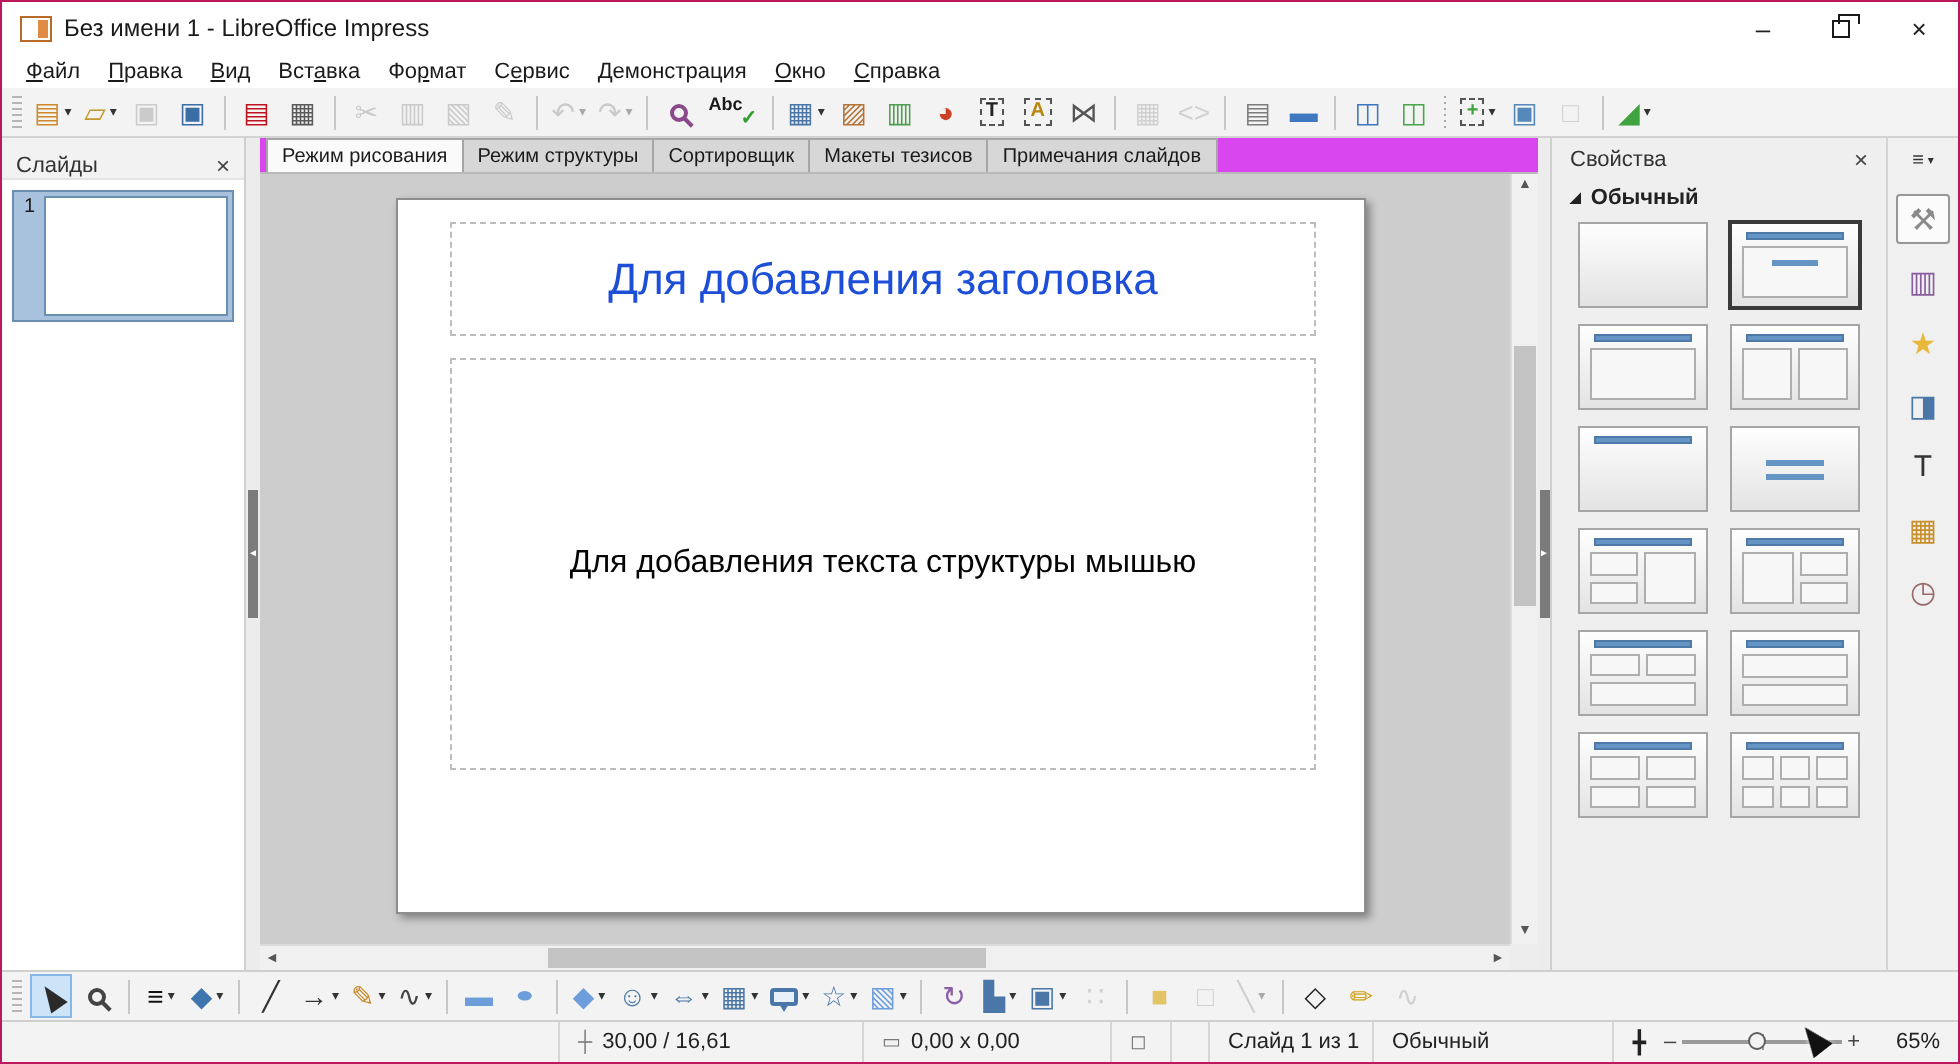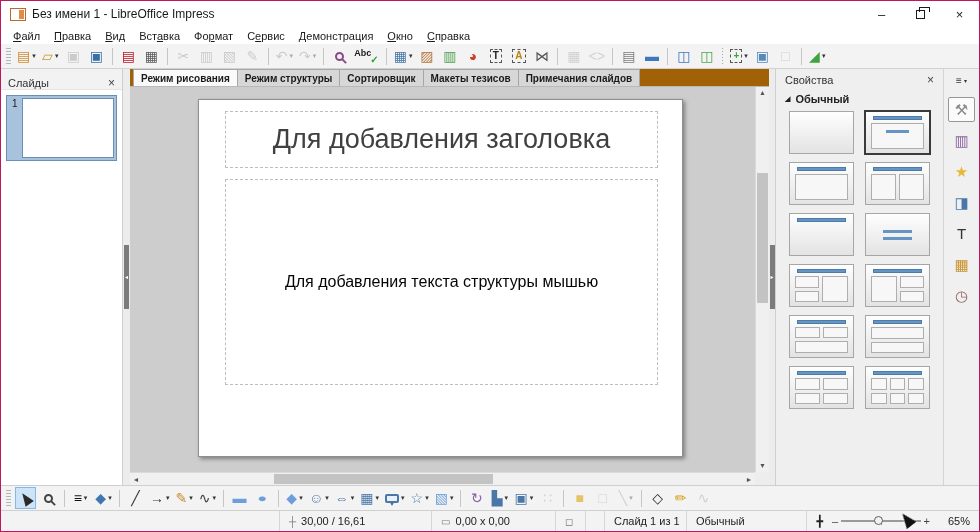--- a/index.html
+++ b/index.html
@@ -65,32 +65,32 @@
   .thumb-list { flex:1; background:#fff; padding:5px 5px; }
   .slide-thumb { display:flex; background:#a8c2de; border:1px solid #6a8fb5; height:66px; }
   .thumb-num { width:15px; font-size:10px; color:#1a1a1a; padding:2px 0 0 5px; }
   .thumb-page { flex:1; background:#fff; border:1px solid #6a8fb5; margin:2px 2px 2px 0; }
 
   .vsplit { width:7px; background:#ececec; display:flex; align-items:center; justify-content:center; flex:none; }
   .vsplit-handle { width:5px; height:64px; background:#7b7b7b; color:#fff; font-size:5px;
                    display:flex; align-items:center; justify-content:center; }
 
   .center-area { flex:1; display:flex; flex-direction:column; min-width:0; background:#cdcdcd; }
-  .view-tabs { height:18px; background:#a16207; display:flex; align-items:stretch; padding-left:3px;
-               border-bottom:1px solid #b9b9b9; flex:none;font-weight:bold; }
+  .view-tabs { height:18px; background:#d946ef; display:flex; align-items:stretch; padding-left:3px;
+               border-bottom:1px solid #b9b9b9; flex:none; }
   .view-tab { font-size:10px; color:#1a1a1a; padding:3px 7px 0; background:#d7d7d7;
               border:1px solid #a6a6a6; border-bottom:none; margin-right:-1px; white-space:nowrap; }
   .view-tab.active { background:#fafafa; position:relative; z-index:2; }
 
   .canvas { flex:1; position:relative; overflow:hidden; }
   .slide-page { position:absolute; left:68px; top:12px; width:485px; height:358px; background:#fff;
                 border:1px solid #8e8e8e; box-shadow:2px 2px 4px rgba(0,0,0,.38); }
   .ph { position:absolute; border:1px dashed #bdbdbd; }
   .ph-title { left:26px; top:11px; width:433px; height:57px; display:flex; flex-direction:column;
-              align-items:center; justify-content:center; font-size:27px; color:#404040;
+              align-items:center; justify-content:center; font-size:22px; color:#1d4ed8;
               line-height:1.25; text-align:center; }
   .ph-body { left:26px; top:79px; width:433px; height:206px; display:flex; align-items:center;
              justify-content:center; font-size:16px; color:#050505; text-align:center; }
 
   .vscroll { position:absolute; right:0; top:0; bottom:13px; width:14px; background:#f0f0f0; border-left:1px solid #dadada; }
   .vthumb { position:absolute; left:1px; right:1px; top:86px; height:130px; background:#c3c3c3; }
   .sarr { position:absolute; left:0; right:0; text-align:center; font-size:7px; color:#555; line-height:10px; }
   .hscroll { position:absolute; left:0; right:14px; bottom:0; height:13px; background:#f0f0f0; border-top:1px solid #dadada; }
   .hthumb { position:absolute; top:1px; bottom:1px; left:23%; width:35%; background:#c3c3c3; }
   .harr { position:absolute; top:0; bottom:0; width:12px; font-size:7px; color:#555; display:flex;

